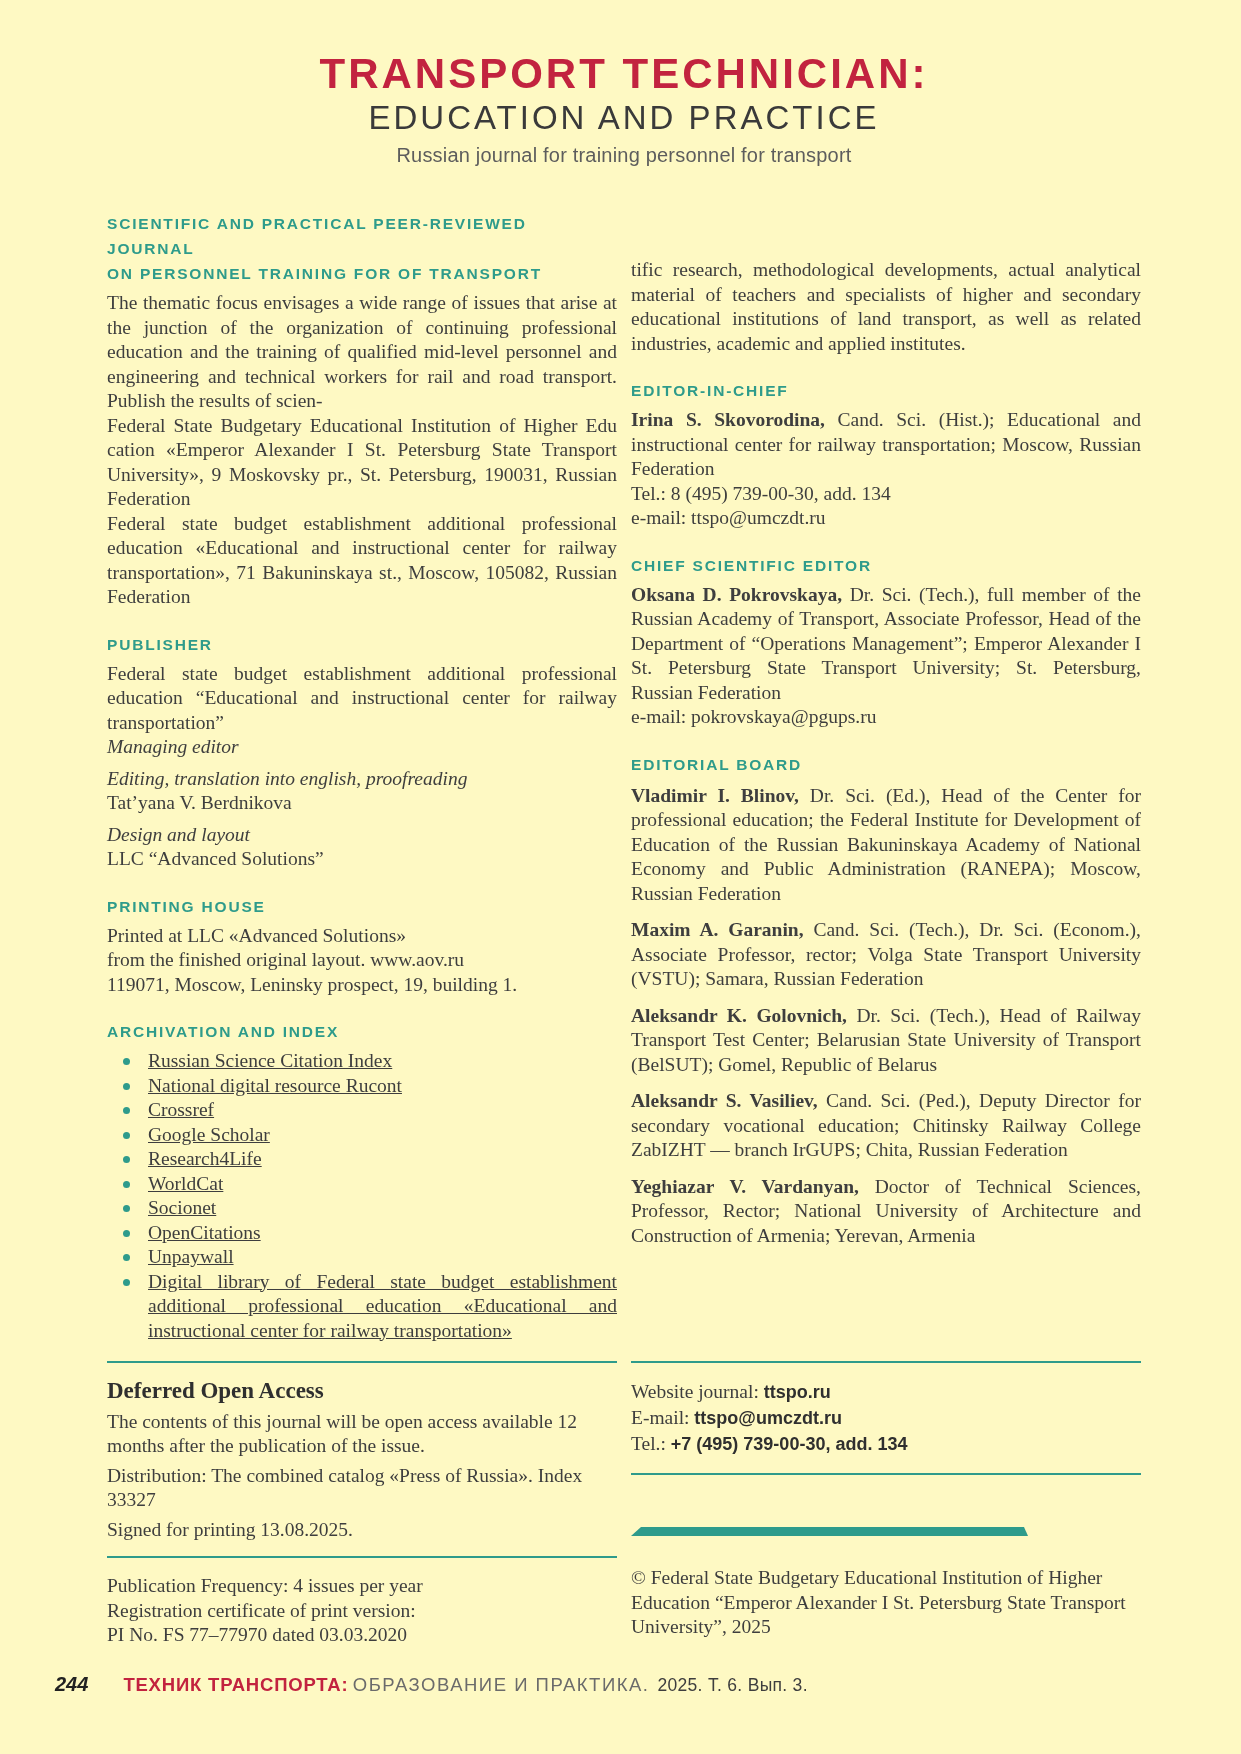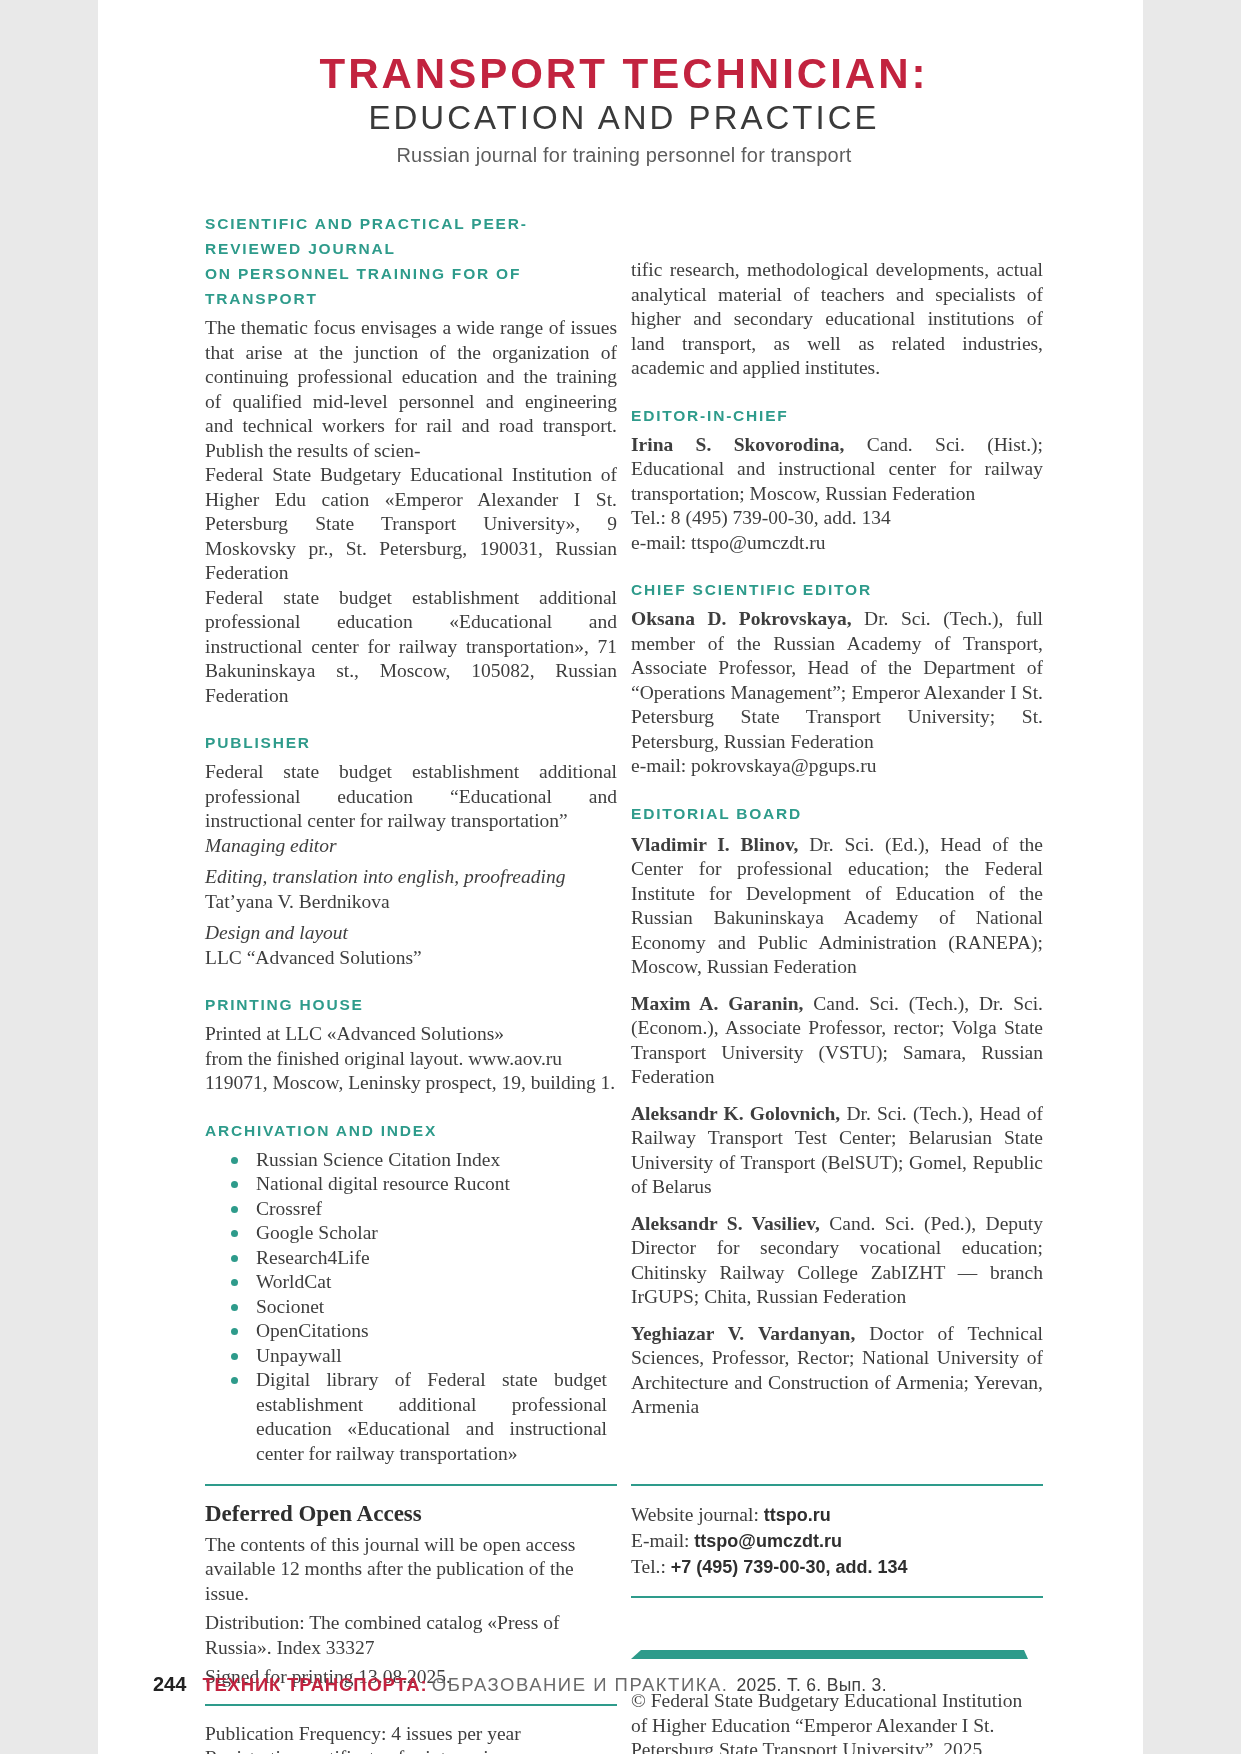--- a/index.html
+++ b/index.html
@@ -1,18 +1,18 @@
 <!DOCTYPE html>
 <html><head>
 <meta charset="utf-8">
 <style>
   html,body { margin:0; padding:0; background:#e9e9e9; }
   .page {
-    position:relative; width:1045px; height:1754px; margin:0 auto;
-    background:#ffffff; overflow:hidden;
+    position:relative; width:1241px; height:1754px; margin:0 auto;
+    background:#fef9c3; overflow:hidden;
     font-family:"Liberation Serif", serif; color:#3e3e3e;
   }
   .inner { position:absolute; left:107px; right:100px; top:52px; }
 
   
   .masthead { text-align:center; }
   .t1 { font-family:"Liberation Sans", sans-serif; font-weight:700;
         font-size:42px; letter-spacing:3px; color:#c2233f; line-height:1.05; }
   .t2 { font-family:"Liberation Sans", sans-serif; font-weight:400;
         font-size:33px; letter-spacing:3px; color:#3a3a3a; margin-top:3px; }
@@ -31,21 +31,21 @@
 
   p { margin:0; }
   .just { text-align:justify; }
   .gap-b { margin-bottom:12px; }
   .b { font-weight:700; }
   .it { font-style:italic; }
   .pair { margin-bottom:7px; }
 
   .cont-pad { padding-top:55px; }
 
-  ul.idx { list-style:none; margin:2px 10px 0; padding:0; }
+  ul.idx { list-style:none; margin:2px 0 0; padding:0;text-decoration:underline; }
   ul.idx li { position:relative; padding-left:41px; text-align:justify; }
   ul.idx li::before { content:""; position:absolute; left:16px; top:9px;
         width:7px; height:7px; border-radius:50%; background:#2e9b8b; }
 
   
   .rule { border:none; border-top:2.5px solid #2e9b8b; margin:0; }
   .bottom-left .rule.top, .bottom-right .rule.top { margin-top:18px; margin-bottom:16px; }
   .oa-h { font-size:23px; font-weight:700; color:#2f2f2f; margin-bottom:6px; }
   .oa p { margin-bottom:5px; }
   .rule.mid-l { margin:14px 0 16px; }
@@ -56,21 +56,21 @@
   .bv { font-family:"Liberation Sans", sans-serif; font-weight:700;
         font-size:18px; color:#2f2f2f; }
 
   .bar { width:397px; height:9px; background:#2e9b8b; margin:52px 0 30px;
          clip-path:polygon(10px 0, calc(100% - 4px) 0, 100% 100%, 0 100%); }
   .copyright p { margin-bottom:12px; }
 
   
   .footer { position:absolute; left:55px; bottom:58px; white-space:nowrap;
             font-family:"Liberation Sans", sans-serif; }
-  .pg  { font-weight:700; font-size:20px; color:#222; margin-right:16px; }
+  .pg  { font-weight:700; font-size:20px; color:#222; margin-right:35px;font-style:italic; }
   .f-red { font-weight:700; font-size:18.5px; color:#c2233f; letter-spacing:0.8px; }
   .f-gray { font-size:18.5px; color:#6b6b6b; letter-spacing:1.5px; }
   .f-issue { font-size:17.5px; color:#3e3e3e; letter-spacing:0.3px; margin-left:8px; }
 </style>
 </head>
 <body>
 
 <div class="page">
   <div class="inner">
 

